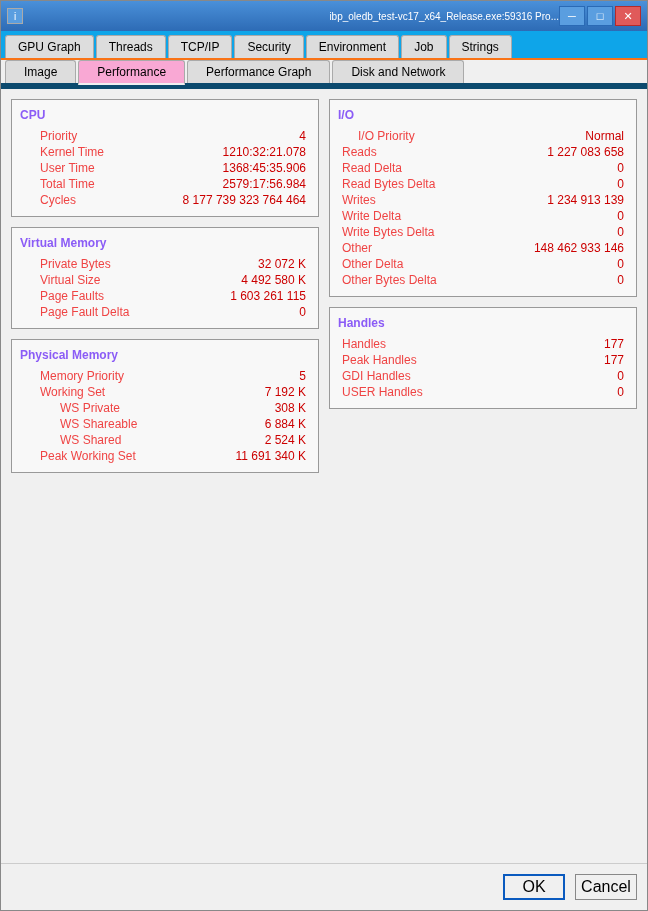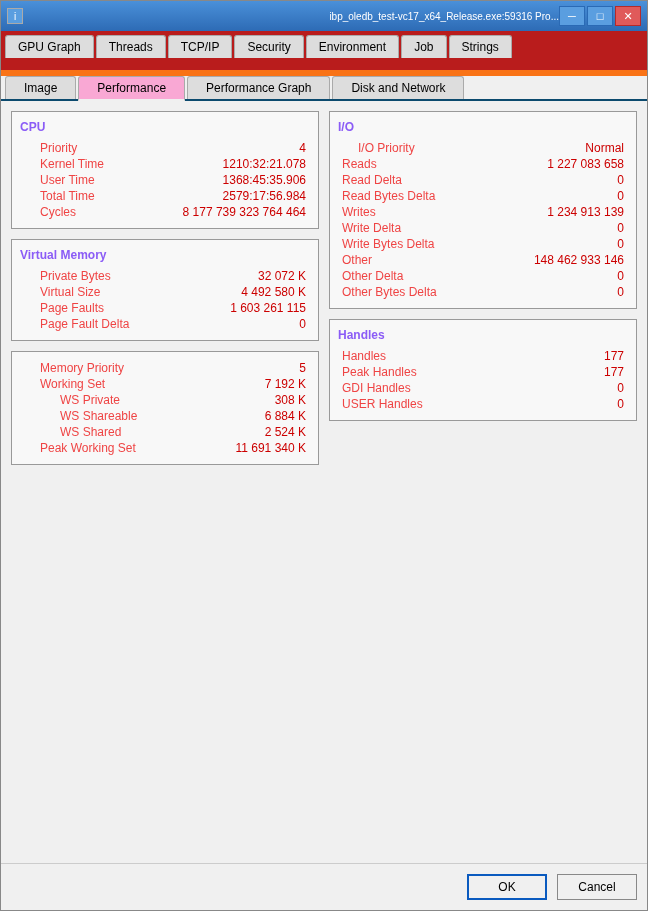--- a/index.html
+++ b/index.html
@@ -61,41 +61,41 @@
       border: 1px solid #2a6ab5;
       color: white;
       font-size: 11px;
       cursor: pointer;
       display: flex;
       align-items: center;
       justify-content: center;
     }
     .title-bar-btn.close { background: #e05a5a; border-color: #b52a2a; }
     .tab-row {
-      background: #b91c1c;
+      background: #0ea5e9;
       display: flex;
       flex-wrap: wrap;
-      border-bottom: 6px solid #f97316;
-      padding: 4px 4px 12px 4px;
+      border-bottom: 2px solid #f97316;
+      padding: 4px 4px 0 4px;
     }
     .tab {
       padding: 4px 12px;
       cursor: pointer;
       border: 1px solid transparent;
       border-bottom: none;
       margin-right: 2px;
       font-size: 12px;
       background: #ddd;
       border-color: #aaa;
       border-radius: 3px 3px 0 0;
     }
     .tab-row-2 {
       background: #f0f0f0;
       display: flex;
-      border-bottom: 2px solid #0c4a6e;
+      border-bottom: 6px solid #0c4a6e;
       padding: 0 4px;
     }
     .tab2 {
       padding: 4px 18px;
       cursor: pointer;
       border: 1px solid transparent;
       border-bottom: none;
       margin-right: 2px;
       font-size: 12px;
       background: #ddd;
@@ -144,26 +144,26 @@
     .data-label { color: #ef4444; }
     .data-value { color: #cc0000; text-align: right; }
     .footer {
       display: flex;
       justify-content: flex-end;
       padding: 10px;
       gap: 10px;
       border-top: 1px solid #ccc;
     }
     .footer-btn {
-      width: 80px;
+      width: 62px;
       height: 26px;
       background: #f0f0f0;
       border: 1px solid #888;
       cursor: pointer;
-      font-size: 12px;
+      font-size: 16px;
       display: flex;
       align-items: center;
       justify-content: center;
     }
     .footer-btn.ok { border: 2px solid #0a5abf; }
   </style>
 </head>
 <body>
 
 <div class="window">
@@ -239,20 +239,21 @@
           <span class="data-label">Page Faults</span>
           <span class="data-value">1 603 261 115</span>
         </div>
         <div class="data-row indented">
           <span class="data-label">Page Fault Delta</span>
           <span class="data-value">0</span>
         </div>
       </div>
 
       <div class="section-box">
+        <div class="section-title">Physical Memory</div>
         <div class="data-row indented">
           <span class="data-label">Memory Priority</span>
           <span class="data-value">5</span>
         </div>
         <div class="data-row indented">
           <span class="data-label">Working Set</span>
           <span class="data-value">7 192 K</span>
         </div>
         <div class="data-row" style="padding-left:40px;">
           <span class="data-label">WS Private</span>

